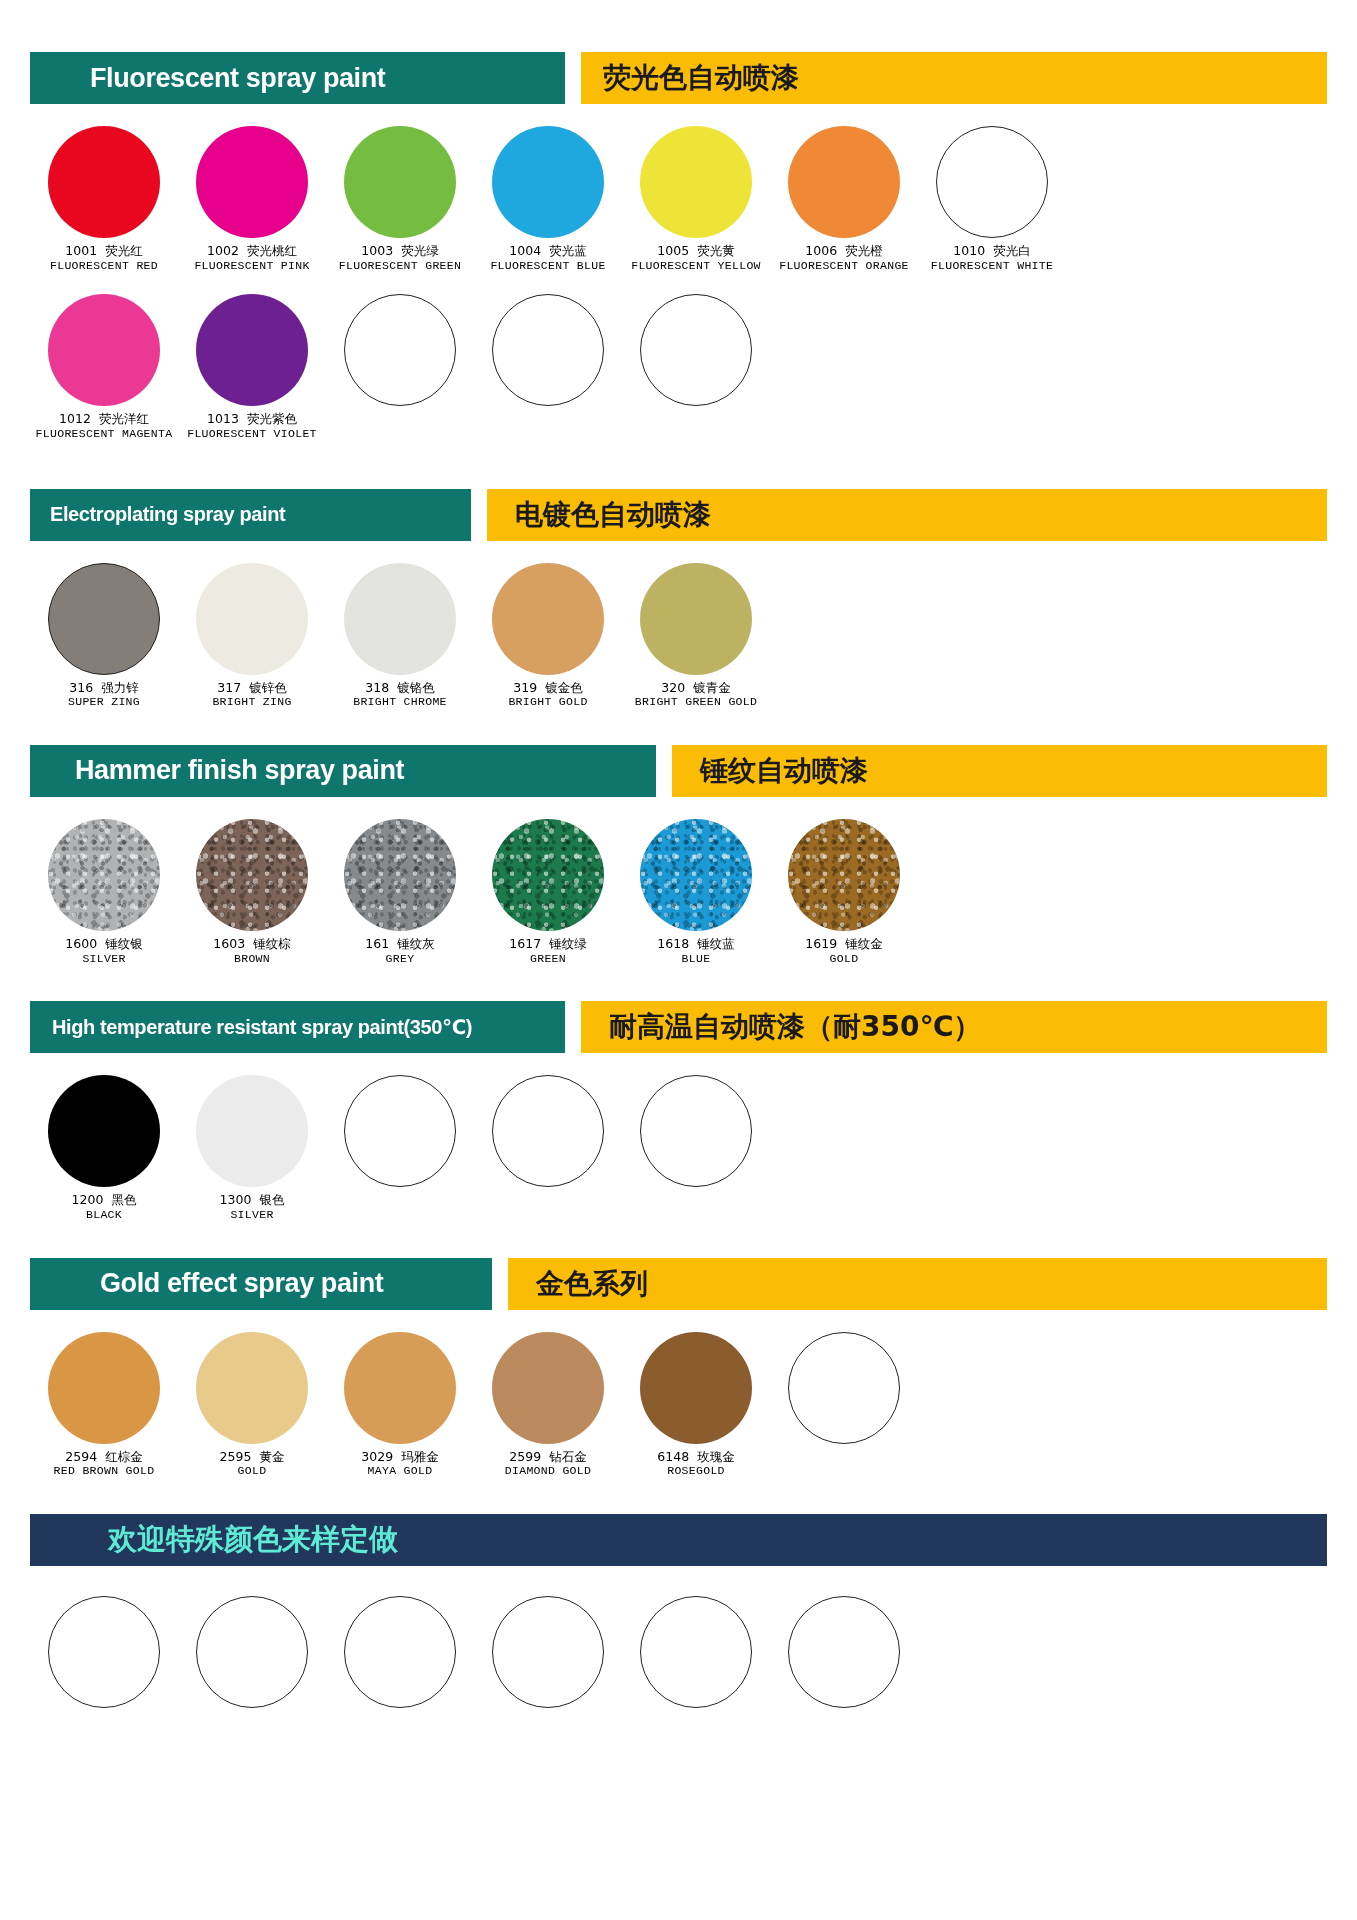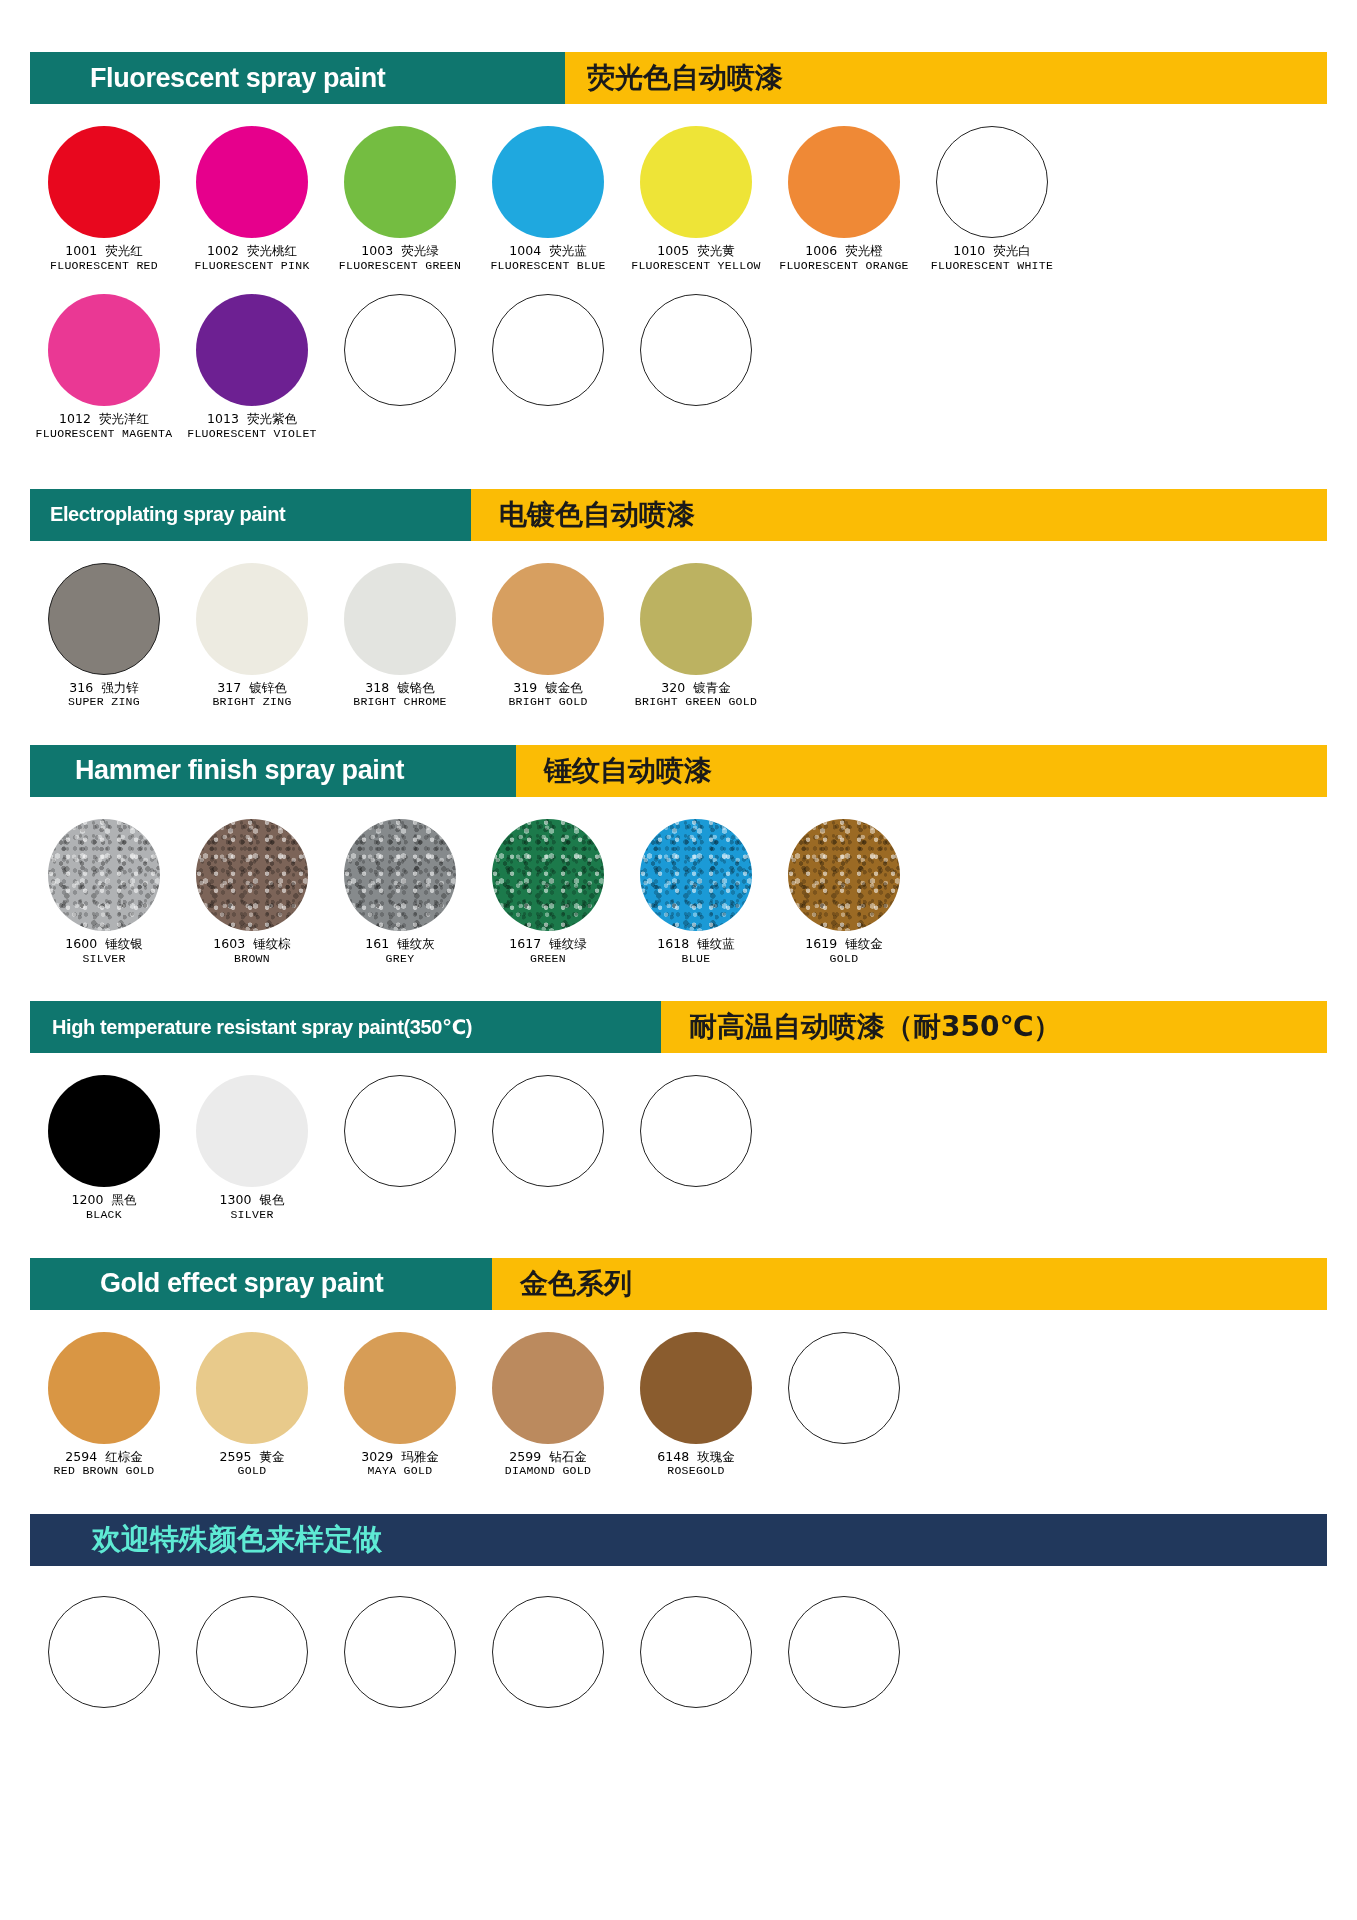--- a/index.html
+++ b/index.html
@@ -41,33 +41,34 @@
   }
   .hdr-cn {
     background: #fbbc05;
     color: #1a1a1a;
     display: flex;
     align-items: center;
     font-weight: bold;
     flex: 1 1 auto;
     white-space: nowrap;
     font-family: "DejaVu Sans", "Liberation Sans", sans-serif;
+    margin-left: 16px;
   }
 
   
   .hdr.s-fluorescent .hdr-en { width: 535px; padding-left: 60px; font-size: 27px; }
   .hdr.s-fluorescent .hdr-cn { padding-left: 22px; font-size: 28px; }
 
   .hdr.s-electro .hdr-en { width: 441px; padding-left: 20px; font-size: 20px; }
   .hdr.s-electro .hdr-cn { padding-left: 28px; font-size: 28px; }
 
-  .hdr.s-hammer .hdr-en { width: 486px; padding-left: 45px; font-size: 27px; }
+  .hdr.s-hammer .hdr-en { width: 626px; padding-left: 45px; font-size: 27px; }
   .hdr.s-hammer .hdr-cn { padding-left: 28px; font-size: 28px; }
 
-  .hdr.s-hightemp .hdr-en { width: 631px; padding-left: 22px; font-size: 20px; }
+  .hdr.s-hightemp .hdr-en { width: 535px; padding-left: 22px; font-size: 20px; }
   .hdr.s-hightemp .hdr-cn { padding-left: 28px; font-size: 28px; }
 
   .hdr.s-gold .hdr-en { width: 462px; padding-left: 70px; font-size: 27px; }
   .hdr.s-gold .hdr-cn { padding-left: 28px; font-size: 28px; }
 
   .hdr.s-custom .hdr-en { width: 0px; padding: 0; }
   .hdr.s-custom { background: #21385c; }
   .hdr.s-custom .hdr-cn {
     background: #21385c; color: #5eead4;
     padding-left: 62px; font-size: 29px;

